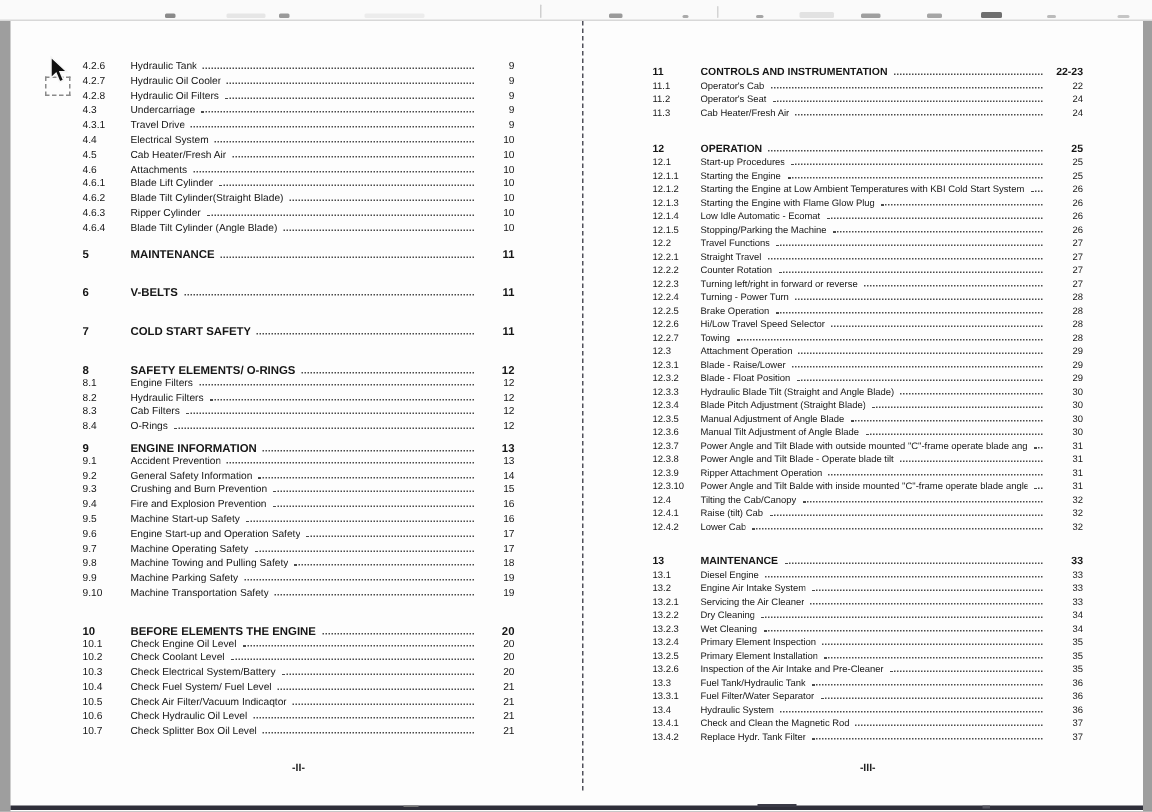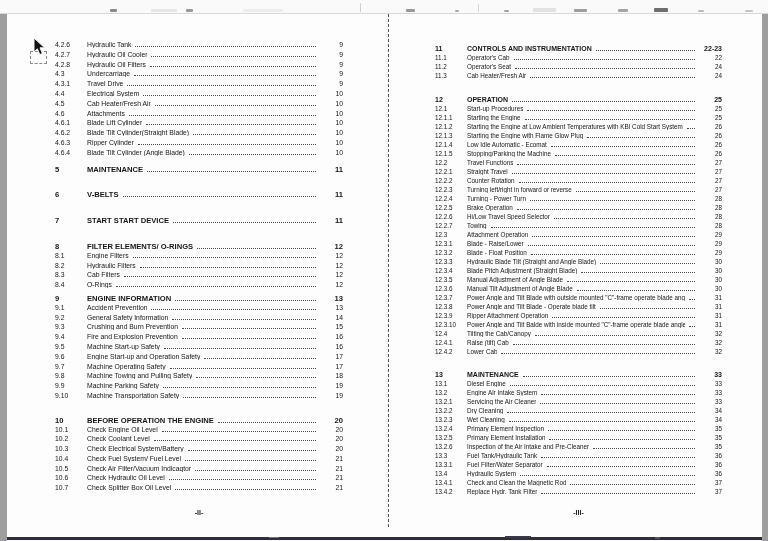--- a/index.html
+++ b/index.html
@@ -145,27 +145,27 @@
           <span class="pg">11</span>
         </div>
         <div class="row hd" style="margin-top: 16px;">
           <span class="num">6</span>
           <span class="title">V-BELTS</span>
           <span class="dots"></span>
           <span class="pg">11</span>
         </div>
         <div class="row hd" style="margin-top: 16px;">
           <span class="num">7</span>
-          <span class="title">START START DEVICE</span>
+          <span class="title">COLD START SAFETY</span>
           <span class="dots"></span>
           <span class="pg">11</span>
         </div>
         <div class="row hd" style="margin-top: 16px;">
           <span class="num">8</span>
-          <span class="title">FILTER ELEMENTS/ O-RINGS</span>
+          <span class="title">SAFETY ELEMENTS/ O-RINGS</span>
           <span class="dots"></span>
           <span class="pg">12</span>
         </div>
         <div class="row">
           <span class="num">8.1</span>
           <span class="title">Engine Filters</span>
           <span class="dots"></span>
           <span class="pg">12</span>
         </div>
         <div class="row">
@@ -247,21 +247,21 @@
           <span class="pg">19</span>
         </div>
         <div class="row">
           <span class="num">9.10</span>
           <span class="title">Machine Transportation Safety</span>
           <span class="dots"></span>
           <span class="pg">19</span>
         </div>
         <div class="row hd" style="margin-top: 14px;">
           <span class="num">10</span>
-          <span class="title">BEFORE OPERATION THE ENGINE</span>
+          <span class="title">BEFORE ELEMENTS THE ENGINE</span>
           <span class="dots"></span>
           <span class="pg">20</span>
         </div>
         <div class="row">
           <span class="num">10.1</span>
           <span class="title">Check Engine Oil Level</span>
           <span class="dots"></span>
           <span class="pg">20</span>
         </div>
         <div class="row">

